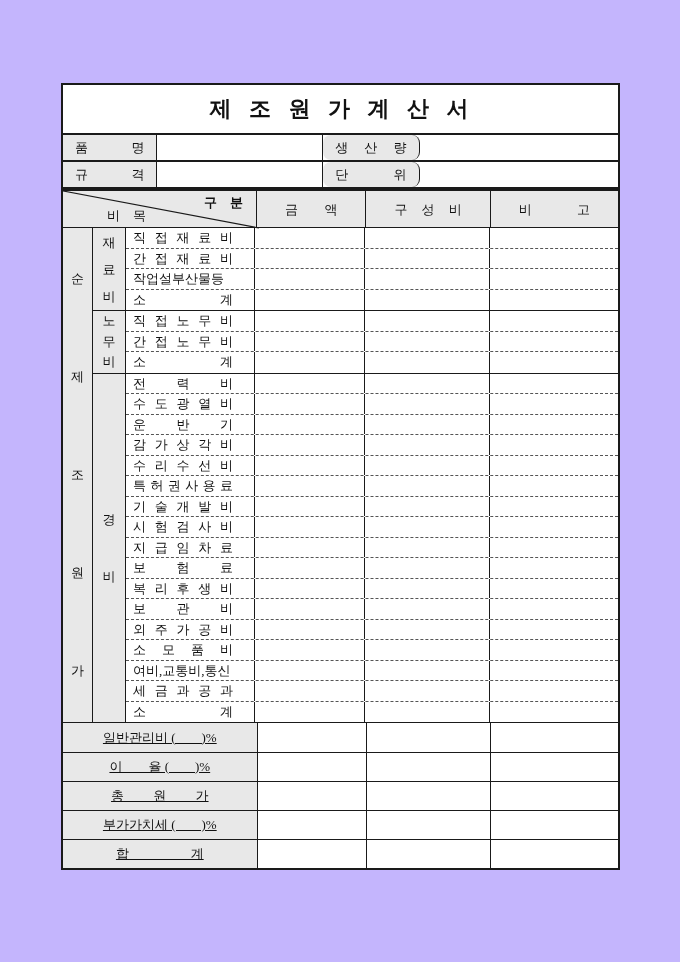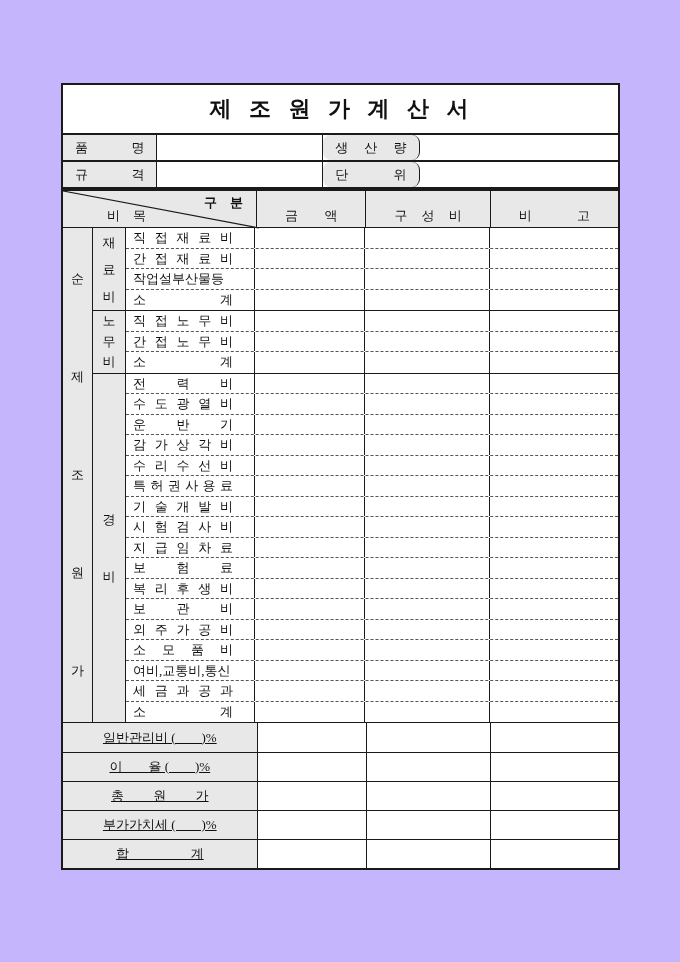--- a/index.html
+++ b/index.html
@@ -16,21 +16,21 @@
             text-align:justify; text-align-last:justify; padding:0 12px; }
   .w95 { width:95px; } .w97 { width:97px;border-radius:8px; }
   .ivalue { background:#fff; border-right:1px solid #1a1a1a; }
   .w167 { width:167px; } .w200 { width:200px; border-right:0; }
 
   .header-row { display:flex; height:39px; border-top:2px solid #1a1a1a; border-bottom:1px solid #1a1a1a; background:#e8e8e8; font-size:13px; }
   .corner { position:relative; width:196px; border-right:1px solid #1a1a1a; }
   .corner svg { position:absolute; left:0; top:0; }
   .corner-top { position:absolute; top:3px; right:13px; white-space:pre;font-weight:bold; }
   .corner-bottom { position:absolute; bottom:2px; left:8px; white-space:pre;margin-left:36px; }
-  .hcell { line-height:37px; text-align:justify; text-align-last:justify; padding:6px 28px; border-right:1px solid #1a1a1a; }
+  .hcell { line-height:37px; text-align:justify; text-align-last:justify; padding:0 28px; border-right:1px solid #1a1a1a; }
   .hcell.last { border-right:0; }
   .w-amt { width:110px; } .w-ratio { width:125px; } .w-note { width:128px; }
 
   .tbody { display:flex; }
   .vlabel { display:flex; align-items:center; justify-content:center; white-space:pre; text-align:center;
             background:#e8e8e8; font-size:13px; }
   .group-col { width:34px; border-right:1px solid #1a1a1a; line-height:98px; }
   .sections { flex:1; display:flex; flex-direction:column; }
   .section { display:flex; }
   .section:not(:last-child) { border-bottom:1px solid #1a1a1a; }

